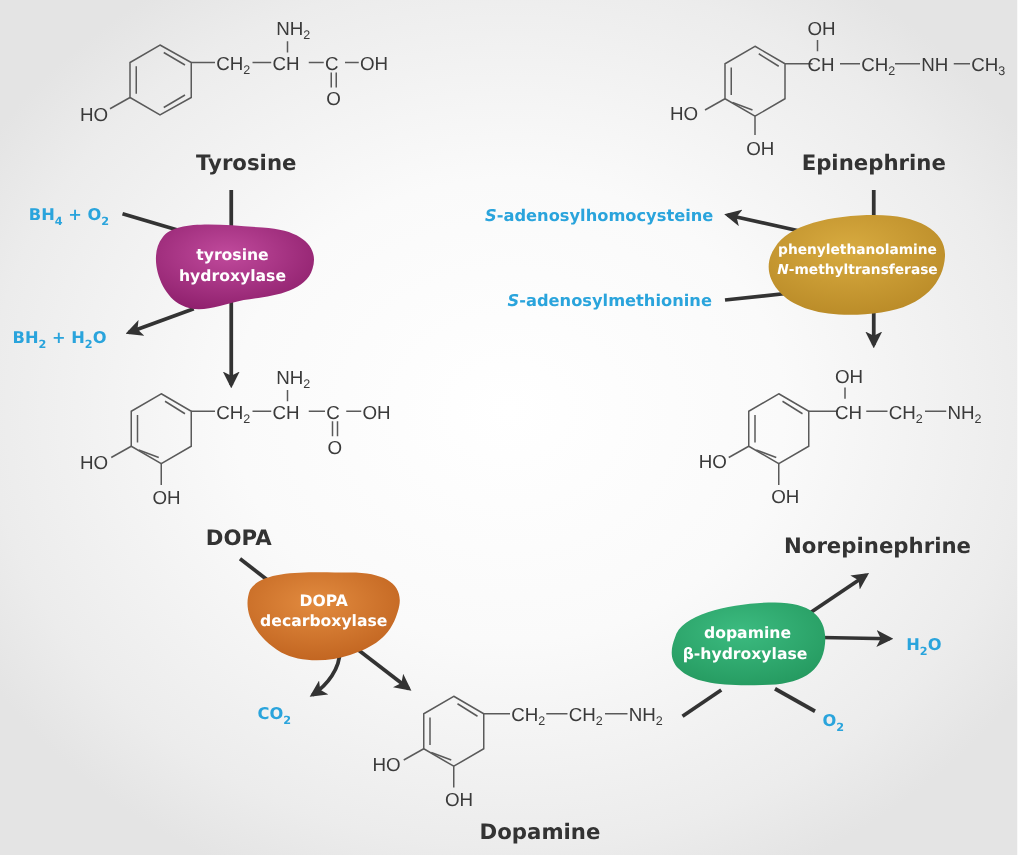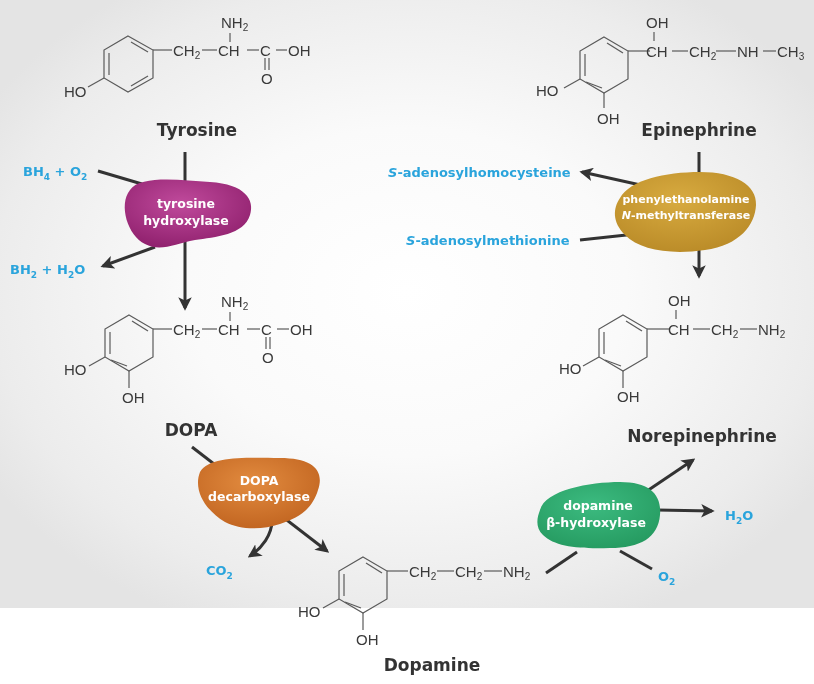--- a/index.html
+++ b/index.html
@@ -1,18 +1,18 @@
 <!DOCTYPE html>
 <html><head>
 <meta charset="utf-8">
 <style>
   html, body { margin: 0; padding: 0; }
   body { width: 814px; height: 684px; overflow: hidden; font-family: "DejaVu Sans", sans-serif; }
   #canvas {
-    position: relative; width: 814px; height: 608px;
+    position: relative; width: 814px; height: 684px;
     background: radial-gradient(ellipse 60% 60% at 50% 48%, #ffffff 0%, #fafafa 45%, #ececec 85%, #e4e4e4 100%);
   }
   svg { position: absolute; left: 0; top: 0; }
   .chem { font-family: "Liberation Sans", sans-serif; font-size: 15px; fill: #3a3a3a; }
   .sub { font-size: 10px; }
   .bond { stroke: #5a5a5a; stroke-width: 1.2; fill: none; }
   .name { font-family: "DejaVu Sans", sans-serif; font-weight: bold; font-size: 17px; fill: #333; }
   .cof { font-family: "DejaVu Sans", sans-serif; font-weight: bold; font-size: 13px; fill: #2aa4dc; }
   .cofsub { font-size: 9px; }
   .enz { font-family: "DejaVu Sans", sans-serif; font-weight: bold; fill: #ffffff; text-anchor: middle; }

